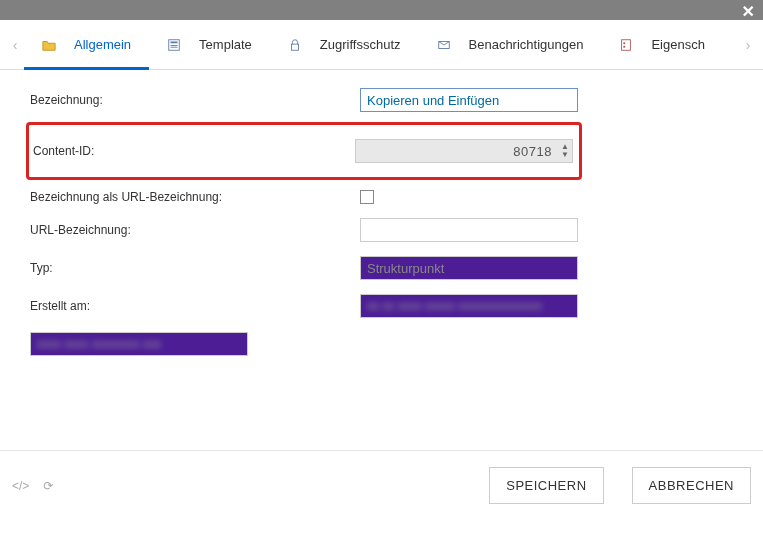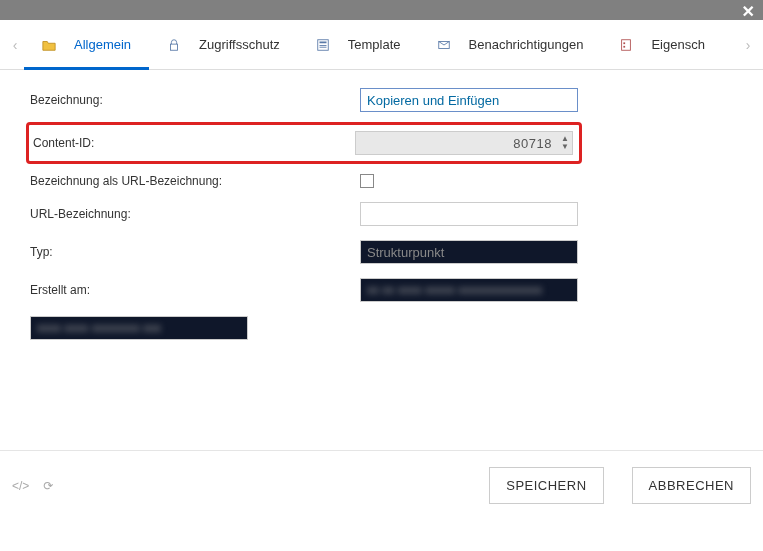--- a/index.html
+++ b/index.html
@@ -15,27 +15,27 @@
 .tab.active { color: #0066cc; position: relative; }
 .tab.active::after { content:""; position:absolute; left:0; right:0; bottom:0; height:3px; background:#0066cc; }
 .tab .ticon { display:inline-flex; width:14px; height:14px; }
 
 .form-area { padding: 18px 30px 20px 30px; min-height: 380px; }
 .row { display:flex; align-items:center; margin-bottom: 14px; }
 .row .lbl { width: 330px; text-align:left; padding-right: 8px; font-weight:normal; color:#333; font-size:12px; }
 .row .ctl { width: 220px; }
 
 input[type=text].txt { width: 218px; height: 24px; border:1px solid #6a8fc9; padding: 2px 6px; font-size:13px; color:#0369a1; }
-.ro-box { width:218px; height:24px; border:1px solid #ccc; background:#0f172a; color:#888; display:flex; align-items:center; padding:0 6px; font-size:13px; }
+.ro-box { width:218px; height:24px; border:1px solid #ccc; background:#4c1d95; color:#888; display:flex; align-items:center; padding:0 6px; font-size:13px; }
 .spin-wrap { display:flex; align-items:center; width:218px; height:24px; border:1px solid #ccc; background:#e8e8e8; }
 .spin-wrap .num { flex:1; text-align:right; padding-right:6px; color:#555; font-size:13px; letter-spacing:0.5px;}
 .spin-wrap .spins { width:14px; display:flex; flex-direction:column; font-size:8px; line-height:8px; color:#666; text-align:center;}
 .spin-wrap .spins span{cursor:pointer;}
 
-.hl-row { border: 3px solid #d22; border-radius:4px; padding: 6px 4px; margin: -4px 0 10px -4px; width: fit-content; }
+.hl-row { border: 3px solid #d22; border-radius:4px; padding: 14px 4px; margin: -4px 0 10px -4px; width: fit-content; }
 .hl-row .row { margin-bottom:0; }
 
 .chk { width:14px; height:14px; border:1px solid #888; background:#fff; cursor:pointer; }
 
 .blur { filter: blur(3px); color:#999; font-size:12px; }
 
 .footer { border-top:1px solid #e5e5e5; height:70px; display:flex; align-items:center; justify-content:space-between; padding: 0 12px; }
 .footer-left { display:flex; gap:14px; color:#aaa; font-size:12px; }
 .footer-left span { cursor:pointer; }
 .footer-right { display:flex; gap:28px; }
@@ -57,37 +57,37 @@
         <svg viewBox="0 0 16 16">
             <path fill="#f0c040" stroke="#c09020" d="M1 4h5l1 2h8v8H1z"></path>
           </svg>
       </span>
       <span>Allgemein</span>
     </div>
 
     <div class="tab">
       <span class="ticon">
         <svg viewBox="0 0 16 16">
-            <rect x="4" y="7" width="8" height="7" fill="#fff" stroke="#5a7aa8"></rect>
-            <path d="M5 7V5a3 3 0 016 0v2" fill="none" stroke="#5a7aa8"></path>
-          </svg>
-      </span>
-      <span>Zugriffsschutz</span>
-    </div>
-
-    <div class="tab">
-      <span class="ticon">
-        <svg viewBox="0 0 16 16">
             <rect x="2" y="2" width="12" height="12" fill="#fff" stroke="#5a7aa8"></rect>
             <rect x="4" y="4" width="8" height="2" fill="#5a7aa8"></rect>
             <rect x="4" y="8" width="8" height="1" fill="#5a7aa8"></rect>
             <rect x="4" y="10" width="8" height="1" fill="#5a7aa8"></rect>
           </svg>
       </span>
       <span>Template</span>
+    </div>
+
+    <div class="tab">
+      <span class="ticon">
+        <svg viewBox="0 0 16 16">
+            <rect x="4" y="7" width="8" height="7" fill="#fff" stroke="#5a7aa8"></rect>
+            <path d="M5 7V5a3 3 0 016 0v2" fill="none" stroke="#5a7aa8"></path>
+          </svg>
+      </span>
+      <span>Zugriffsschutz</span>
     </div>
 
     <div class="tab">
       <span class="ticon">
         <svg viewBox="0 0 16 16">
             <rect x="2" y="4" width="12" height="8" fill="#fff" stroke="#5a7aa8"></rect>
             <path d="M2 4l6 4 6-4" fill="none" stroke="#5a7aa8"></path>
           </svg>
       </span>
       <span>Benachrichtigungen</span>

